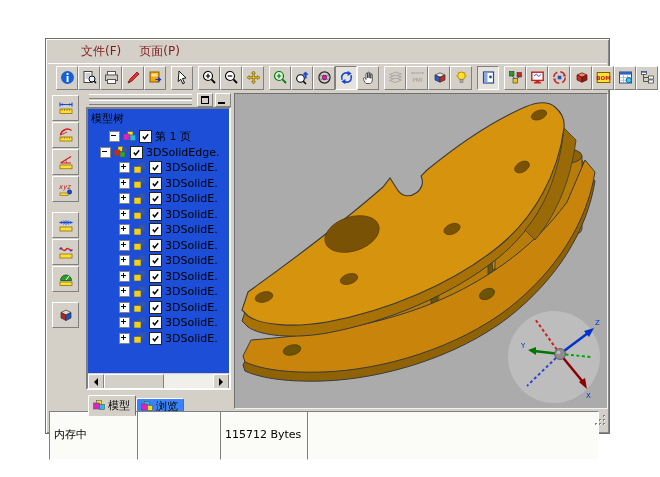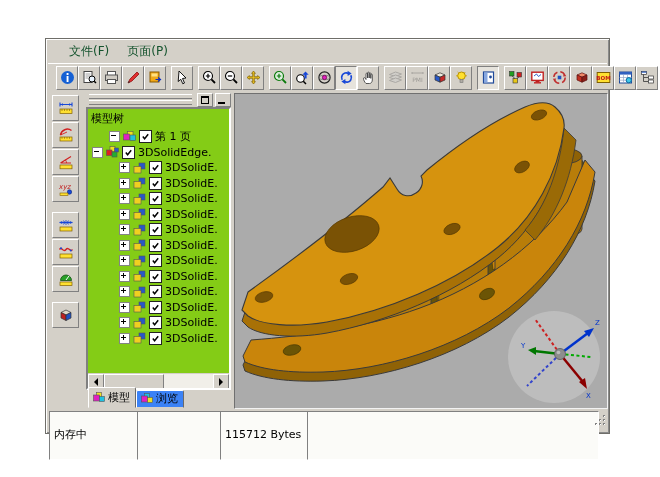--- a/index.html
+++ b/index.html
@@ -1,20 +1,20 @@
 <!DOCTYPE html>
 <html><head>
 <meta charset="utf-8">
 <style>
   html,body{margin:0;padding:0;background:#ffffff;font-family:"DejaVu Sans","Liberation Sans",sans-serif;}
   .page{position:relative;width:660px;height:477px;background:#fff;overflow:hidden;}
   .win{position:absolute;left:45px;top:38px;width:563px;height:394px;background:#d4d0c8;
        border:1px solid #6f6e69;box-shadow:inset 1px 1px 0 #ffffff, inset -1px -1px 0 #8a8a8a;}
   
-  .menubar{position:absolute;left:2px;top:2px;right:2px;height:21px;display:flex;align-items:center;padding-left:12px;font-size:12px;color:#14532d;}
+  .menubar{position:absolute;left:14px;top:2px;right:2px;height:21px;display:flex;align-items:center;padding-left:12px;font-size:12px;color:#7f1d1d;}
   .menu-item{padding:2px 9px;cursor:default;}
   
   .toolbar{position:absolute;left:2px;top:24px;right:2px;height:27px;display:flex;align-items:center;padding-left:8px;
            border-top:1px solid #fff;}
   .tgroup{display:flex;margin-right:5px;}
   .tbtn{width:20px;height:22px;background:#d4d0c8;border:1px solid;border-color:#fff #808080 #808080 #fff;
         display:flex;align-items:center;justify-content:center;margin-right:0;}
   .tbtn svg{width:15px;height:15px;display:block;}
   .tbtn.pressed{border-color:#808080 #fff #fff #808080;background:#e6e3dc;}
   .tbtn.disabled svg{filter:grayscale(1) opacity(.45);}
@@ -26,39 +26,39 @@
   .railbtn svg{width:16px;height:16px;display:block;}
   
   .panel{position:absolute;left:40px;top:54px;width:145px;height:315px;}
   .phead{position:absolute;left:0;top:0;right:0;height:13px;display:flex;align-items:center;}
   .pgrips{flex:1;margin:0 3px;}
   .pgrip{height:3px;border-top:1px solid #fff;border-bottom:1px solid #808080;margin-bottom:1px;}
   .phbtn{width:14px;height:12px;background:#d4d0c8;border:1px solid;border-color:#fff #808080 #808080 #fff;
          margin-left:2px;position:relative;}
   .g-restore{position:absolute;left:3px;top:2px;width:6px;height:5px;border:1px solid #000;border-top-width:2px;}
   .g-min{position:absolute;left:2px;bottom:2px;width:7px;height:2px;background:#000;}
-  .treebox{position:absolute;left:0;top:14px;right:0;height:279px;background:#84cc16;
+  .treebox{position:absolute;left:0;top:14px;right:0;height:279px;background:#1d4ed8;
            border:2px solid;border-color:#808080 #fff #fff #808080;overflow:hidden;}
   .ttitle{font-size:11px;padding:2px 3px 3px 3px;color:#000;}
   .trow{display:flex;align-items:center;height:15.5px;font-size:11px;white-space:nowrap;}
-  .lvl0{padding-left:21px;} .lvl1{padding-left:4px;} .lvl2{padding-left:31px;}
+  .lvl0{padding-left:21px;} .lvl1{padding-left:12px;} .lvl2{padding-left:31px;}
   .texp{position:relative;width:9px;height:9px;border:1px solid #848484;background:#fff;margin-right:3px;flex:none;}
   .texp::before{content:"";position:absolute;left:1px;top:3px;width:5px;height:1px;background:#000;}
   .texp.plus::after{content:"";position:absolute;left:3px;top:1px;width:1px;height:5px;background:#000;}
   .tico{margin-right:3px;flex:none;}
   .tchk{width:11px;height:11px;border:1px solid #222;background:#fff;margin-right:3px;flex:none;display:flex;align-items:center;justify-content:center;}
   .tchk svg{width:9px;height:9px;display:block;}
   .tlabel{color:#000;}
   .hsb{position:absolute;left:0;bottom:0;right:0;height:14px;background:#f1efe9;display:flex;border-top:1px solid #d4d0c8;}
   .sbtn{width:14px;height:13px;background:#d4d0c8;border:1px solid;border-color:#fff #808080 #808080 #fff;
         display:flex;align-items:center;justify-content:center;flex:none;}
   .tri-l{width:0;height:0;border:4px solid transparent;border-right-color:#000;border-left-width:0;}
   .tri-r{width:0;height:0;border:4px solid transparent;border-left-color:#000;border-right-width:0;}
   .sthumb{width:58px;height:13px;background:#d4d0c8;border:1px solid;border-color:#fff #808080 #808080 #fff;flex:none;}
-  .tabs{position:absolute;left:2px;top:296px;height:19px;display:flex;align-items:flex-end;}
+  .tabs{position:absolute;left:2px;top:304px;height:19px;display:flex;align-items:flex-end;}
   .tab{display:inline-flex;align-items:center;gap:3px;padding:0 5px 1px 4px;font-size:11px;background:#d4d0c8;
        border:1px solid;border-color:#fff #6a6a6a #d4d0c8 #fff;border-radius:2px 2px 0 0;}
   .tab.active{height:18px;position:relative;z-index:2;}
   .tab.inactive{height:15px;background:#3b82f6;}
   .tab svg{width:12px;height:11px;}
   
   .viewport{position:absolute;left:188px;top:54px;width:372px;height:314px;background:#ababab;
             border:1px solid;border-color:#707070 #f2f2f2 #f2f2f2 #707070;}
   .viewport svg{display:block;}
   

